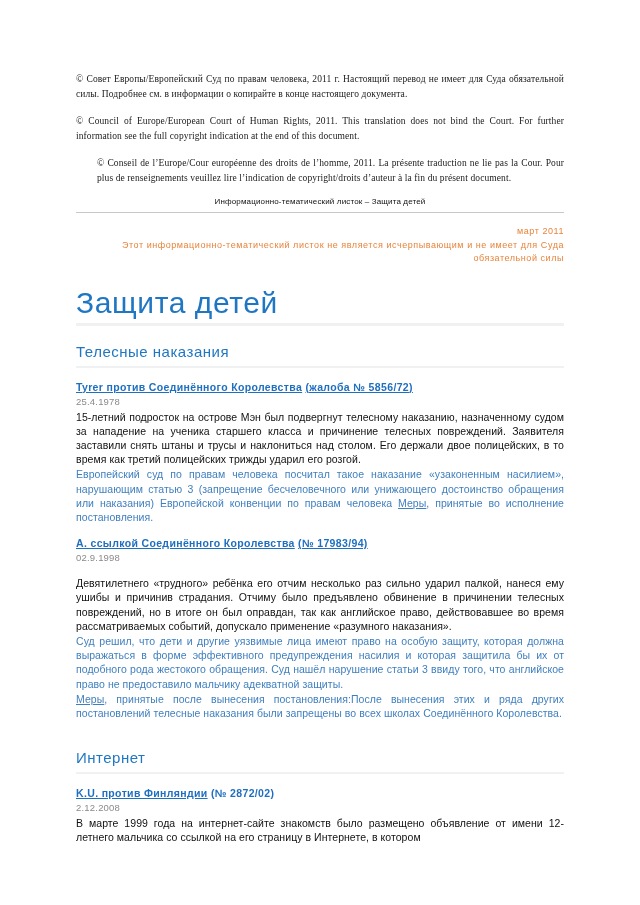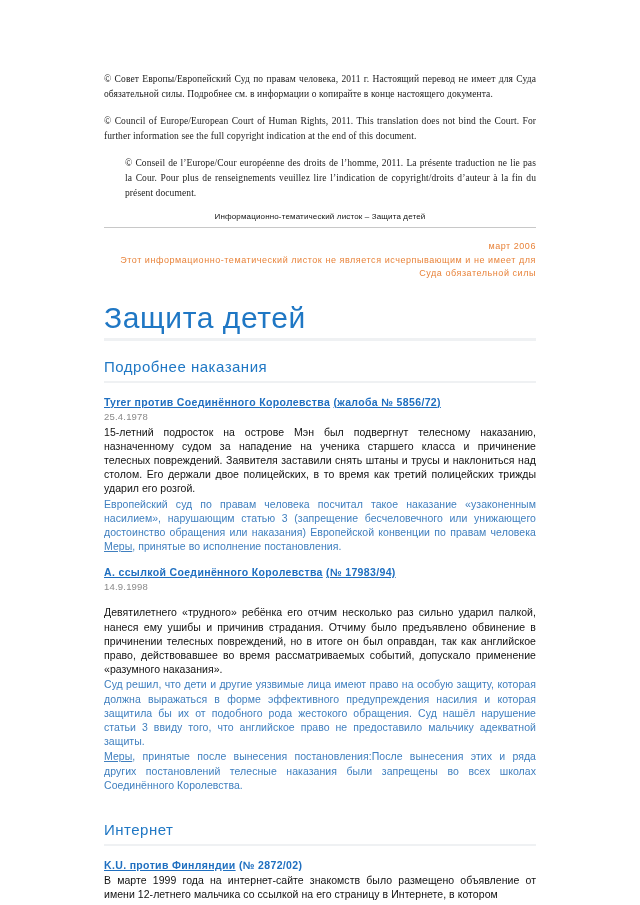--- a/index.html
+++ b/index.html
@@ -12,21 +12,21 @@
     height: 905px;
     font-family: "Liberation Sans", sans-serif;
     color: #000000;
     overflow: hidden;
   }
   .page {
     position: relative;
     width: 640px;
     height: 905px;
     box-sizing: border-box;
-    padding: 0 104px;
+    padding: 0 76px;
     background: #ffffff;
   }
 
   
   .copyright-block {
     padding-top: 72px;
   }
   .copyright-para {
     font-family: "Liberation Serif", serif;
     font-size: 9.5px;
@@ -128,49 +128,50 @@
 
   <div class="copyright-block">
     <p class="copyright-para">© Совет Европы/Европейский Суд по правам человека, 2011 г.  Настоящий перевод не имеет для Суда обязательной силы.  Подробнее см. в информации о копирайте в конце настоящего документа.</p>
     <p class="copyright-para">© Council of Europe/European Court of Human Rights, 2011. This translation does not bind the Court. For further information see the full copyright indication at the end of this document.</p>
     <p class="copyright-para">© Conseil de l’Europe/Cour européenne des droits de l’homme, 2011. La présente traduction ne lie pas la Cour. Pour plus de renseignements veuillez lire l’indication de copyright/droits d’auteur à la fin du présent document.</p>
   </div>
 
   <div class="doc-header">Информационно-тематический листок – Защита детей</div>
 
   <div class="disclaimer">
-    <span class="date-line">март 2006</span>
+    <span class="date-line">март 2011</span>
     <span class="note-line">Этот информационно-тематический листок не является исчерпывающим и не имеет для Суда обязательной силы</span>
   </div>
 
   <h1 class="doc-title">Защита детей</h1>
 
-  <h2 class="section-title">Подробнее наказания</h2>
+  <h2 class="section-title">Телесные наказания</h2>
 
   <div class="case">
     <div class="case-title all-underline">
       <span class="case-name">Tyrer против Соединённого Королевства</span><span>&nbsp;</span><span class="case-app">(жалоба № 5856/72)</span>
     </div>
     <div class="case-date">25.4.1978</div>
     <div class="case-body">15-летний подросток на острове Мэн был подвергнут телесному наказанию, назначенному судом за нападение на ученика старшего класса и причинение телесных повреждений. Заявителя заставили снять штаны и трусы и наклониться над столом. Его держали двое полицейских, в то время как третий полицейских трижды ударил его розгой.</div>
     <div class="case-body blue"><span>Европейский суд по правам человека посчитал такое наказание «узаконенным насилием», нарушающим статью 3 (запрещение бесчеловечного или унижающего достоинство обращения или наказания) Европейской конвенции по правам человека </span><span class="underline">Меры</span><span>, принятые во исполнение постановления.</span></div>
   </div>
 
   <div class="case">
     <div class="case-title all-underline">
       <span class="case-name">A. ссылкой Соединённого Королевства</span><span>&nbsp;</span><span class="case-app">(№ 17983/94)</span>
     </div>
-    <div class="case-date">14.9.1998</div>
+    <div class="case-date">02.9.1998</div>
     <div class="case-body spaced">Девятилетнего «трудного» ребёнка его отчим несколько раз сильно ударил палкой, нанеся ему ушибы и причинив страдания. Отчиму было предъявлено обвинение в причинении телесных повреждений, но в итоге он был оправдан, так как английское право, действовавшее во время рассматриваемых событий, допускало применение «разумного наказания».</div>
     <div class="case-body blue">Суд решил, что дети и другие уязвимые лица имеют право на особую защиту, которая должна выражаться в форме эффективного предупреждения насилия и которая защитила бы их от подобного рода жестокого обращения. Суд нашёл нарушение статьи 3 ввиду того, что английское право не предоставило мальчику адекватной защиты.</div>
     <div class="case-body blue"><span class="underline">Меры</span><span>, принятые после вынесения постановления:После вынесения этих и ряда других постановлений телесные наказания были запрещены во всех школах Соединённого Королевства.</span></div>
   </div>
 
   <h2 class="section-title" style="margin-top:28px;">Интернет</h2>
 
   <div class="case">
     <div class="case-title">
       <span class="case-name">K.U. против Финляндии</span><span>&nbsp;</span><span class="case-app">(№ 2872/02)</span>
     </div>
+    <div class="case-date">2.12.2008</div>
     <div class="case-body">В марте 1999 года на интернет-сайте знакомств было размещено объявление от имени 12-летнего мальчика со ссылкой на его страницу в Интернете, в котором</div>
   </div>
 
 </div>
 
 </body></html>

